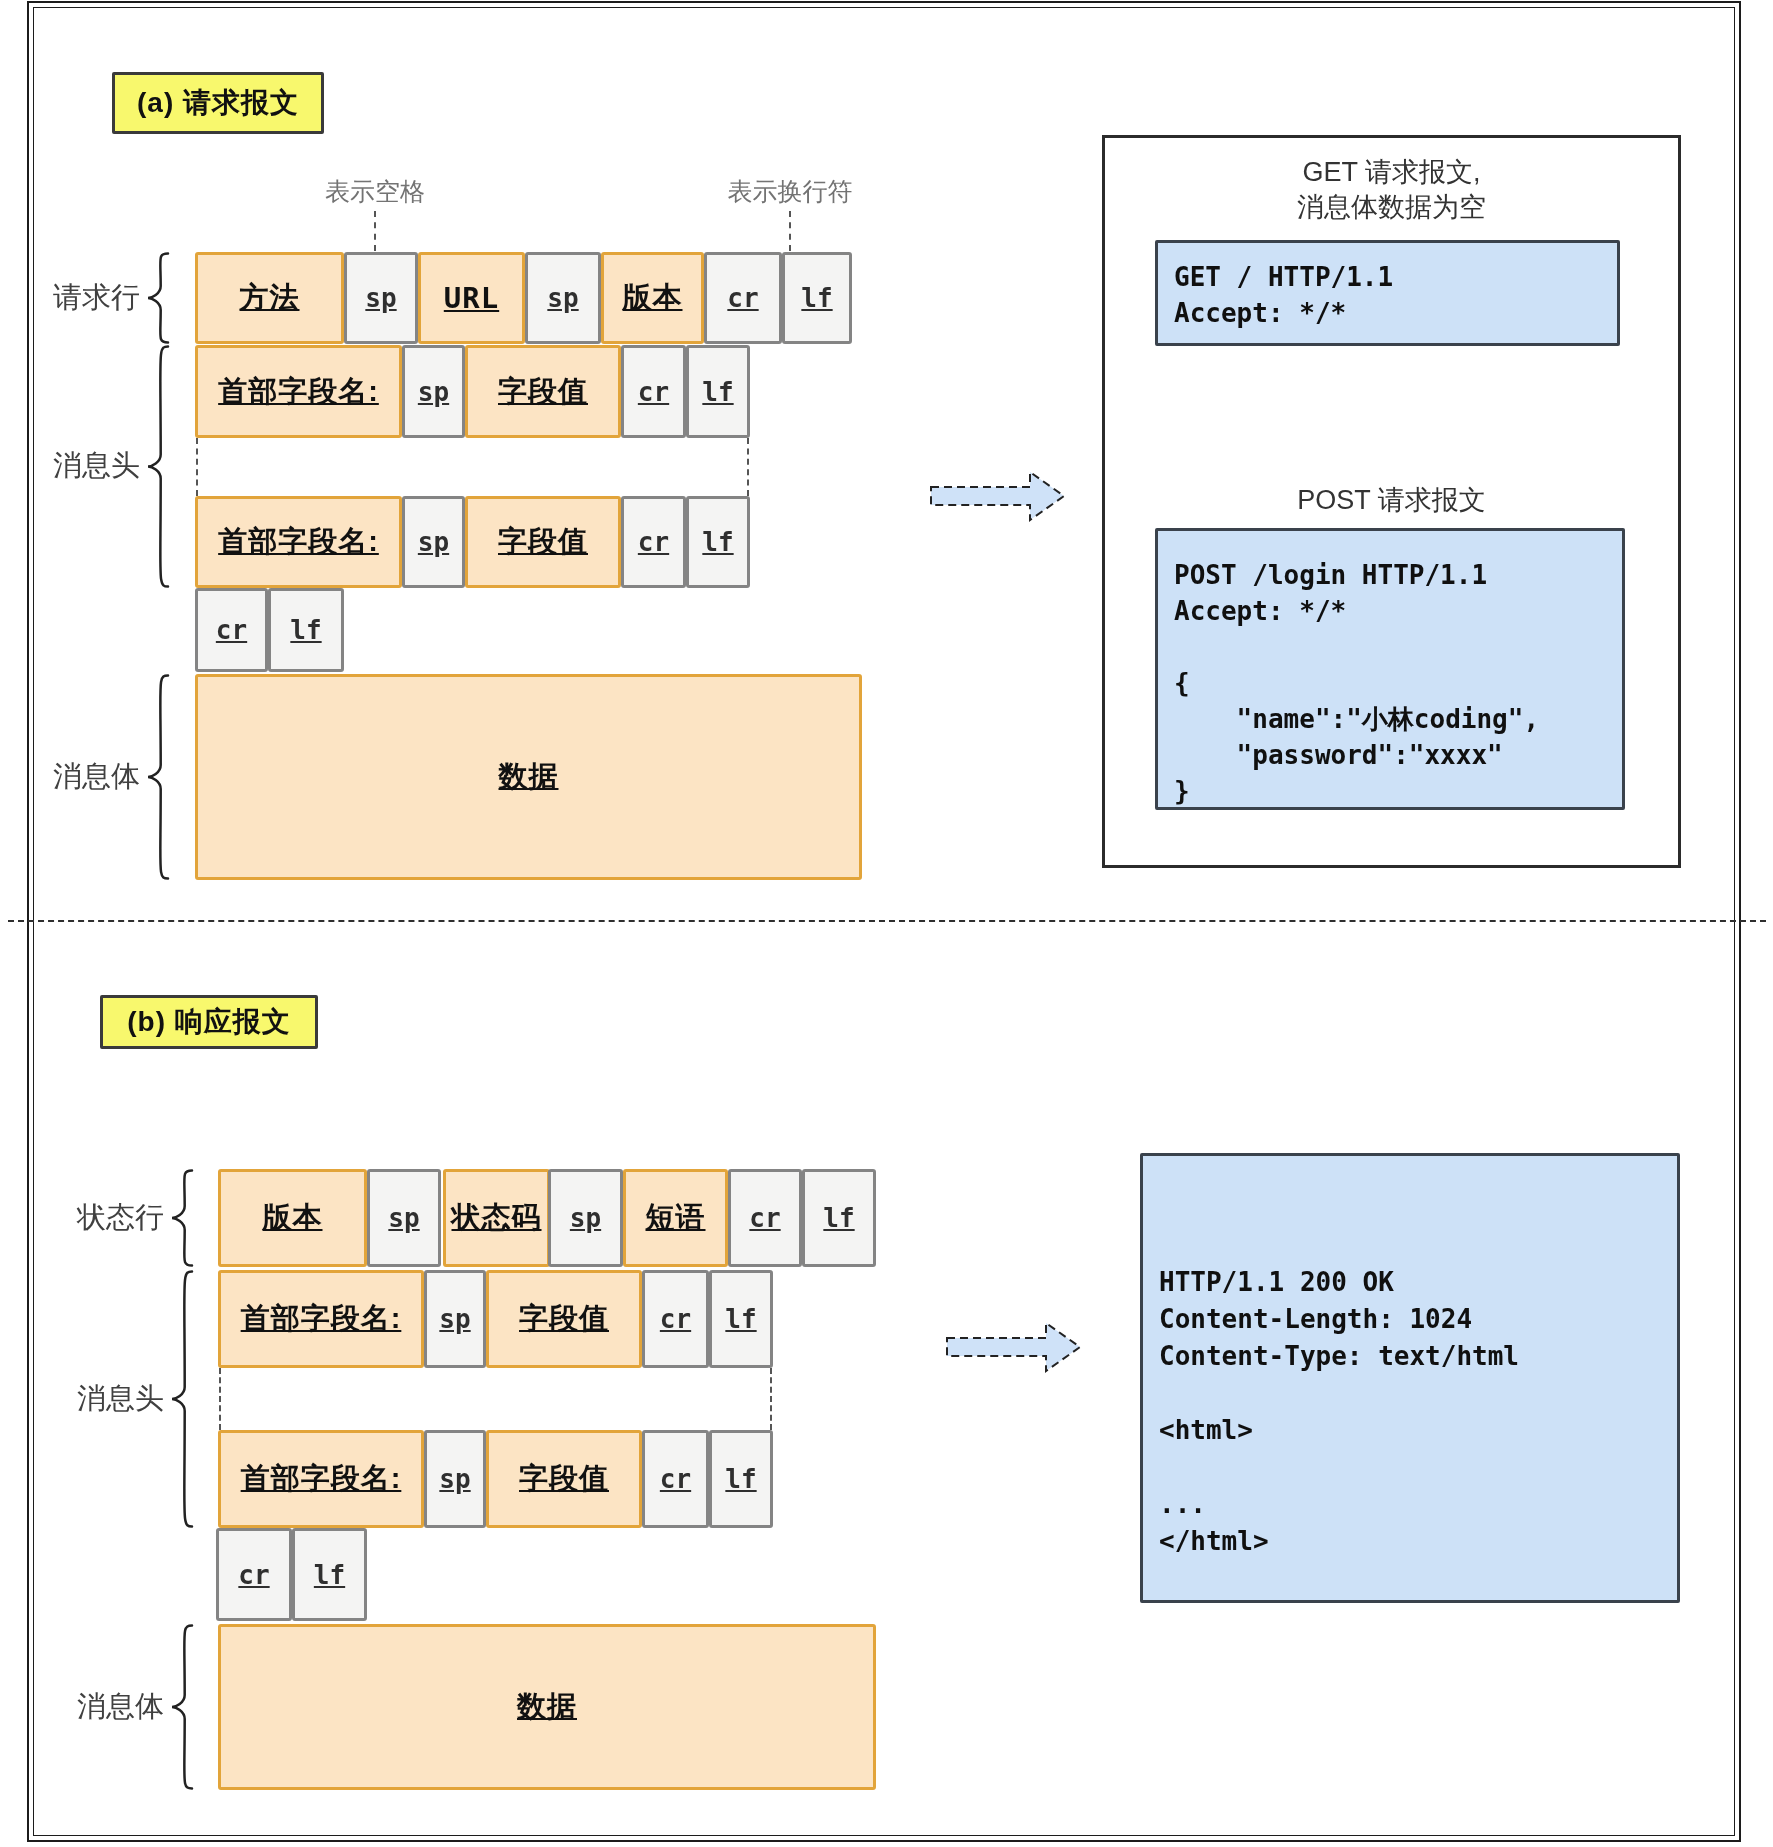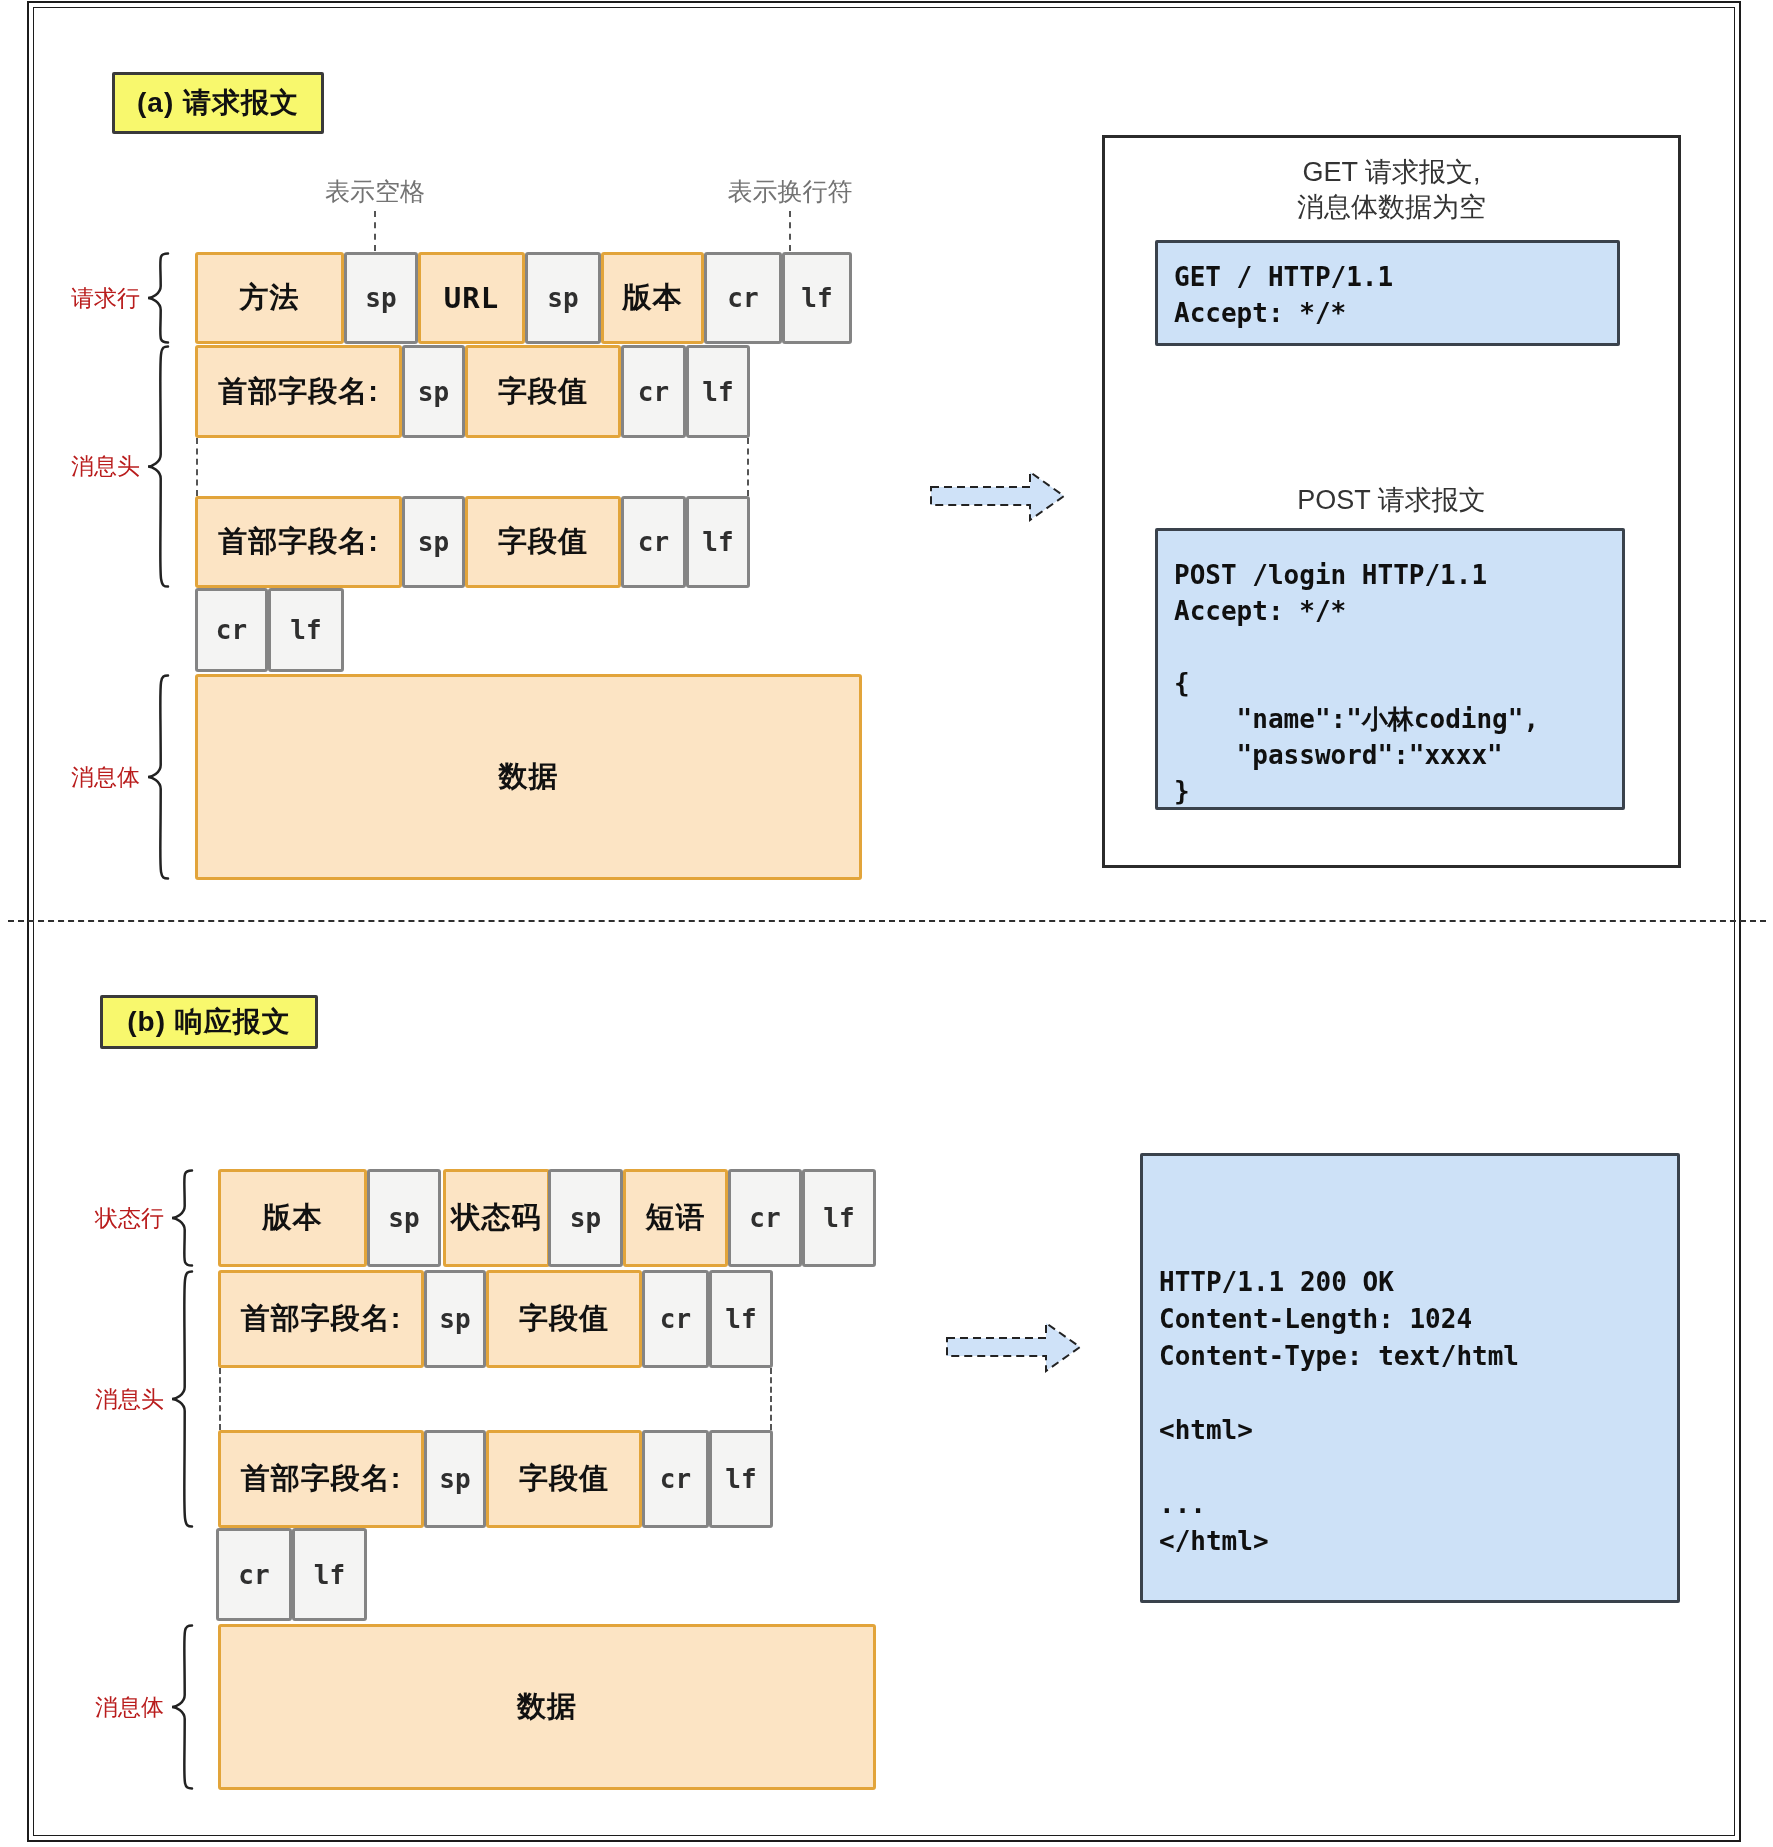--- a/index.html
+++ b/index.html
@@ -1,28 +1,28 @@
 <!DOCTYPE html>
 <html><head>
 <meta charset="utf-8">
 <style>
   html,body{margin:0;padding:0;background:#ffffff;}
   #stage{position:relative;width:1773px;height:1847px;background:#ffffff;overflow:hidden;
          font-family:"Liberation Sans",sans-serif;}
   .frame{position:absolute;border:2px solid #1c1c1c;box-sizing:border-box;}
   .cell{position:absolute;display:flex;align-items:center;justify-content:center;
-        box-sizing:border-box;border-radius:3px;background:#fff;}
+        box-sizing:border-box;border-radius:3px;background:#fff;text-decoration:underline;}
   .orange{background:#fce4c4;border:3px solid #e2a43a;}
   .gray{background:#f4f4f3;border:3px solid #848484;}
   .cn{font-weight:bold;font-size:29px;color:#111;letter-spacing:1px;}
   .code-sm{font-family:"DejaVu Sans Mono",monospace;font-size:26px;font-weight:600;color:#2f2f2f;}
   .badge{position:absolute;background:#f8f86d;border:3px solid #3a3a3a;display:flex;
          align-items:center;justify-content:center;font-weight:bold;font-size:28px;color:#111;
          box-sizing:border-box;border-radius:2px;letter-spacing:1px;}
-  .bracelabel{position:absolute;font-size:23px;color:#b91c1c;display:flex;align-items:center;
+  .bracelabel{position:absolute;font-size:29px;color:#404040;display:flex;align-items:center;
               justify-content:flex-end;box-sizing:border-box;}
   .note{position:absolute;font-size:25px;color:#737373;text-align:center;}
   .vdash{position:absolute;width:0;border-left:2px dashed #555;}
   .divider{position:absolute;height:0;border-top:2px dashed #2e2e2e;}
   .container{position:absolute;border:3px solid #2b2b2b;background:#fff;box-sizing:border-box;}
   .bluebox{position:absolute;background:#cde1f7;border:3px solid #3a424c;border-radius:2px;
            box-sizing:border-box;overflow:hidden;}
   pre.code{margin:0;font-family:"DejaVu Sans Mono",monospace;font-weight:bold;color:#101010;
            font-size:26px;line-height:36px;}
   .paneltitle{position:absolute;font-size:27px;color:#333;text-align:center;line-height:35px;}

